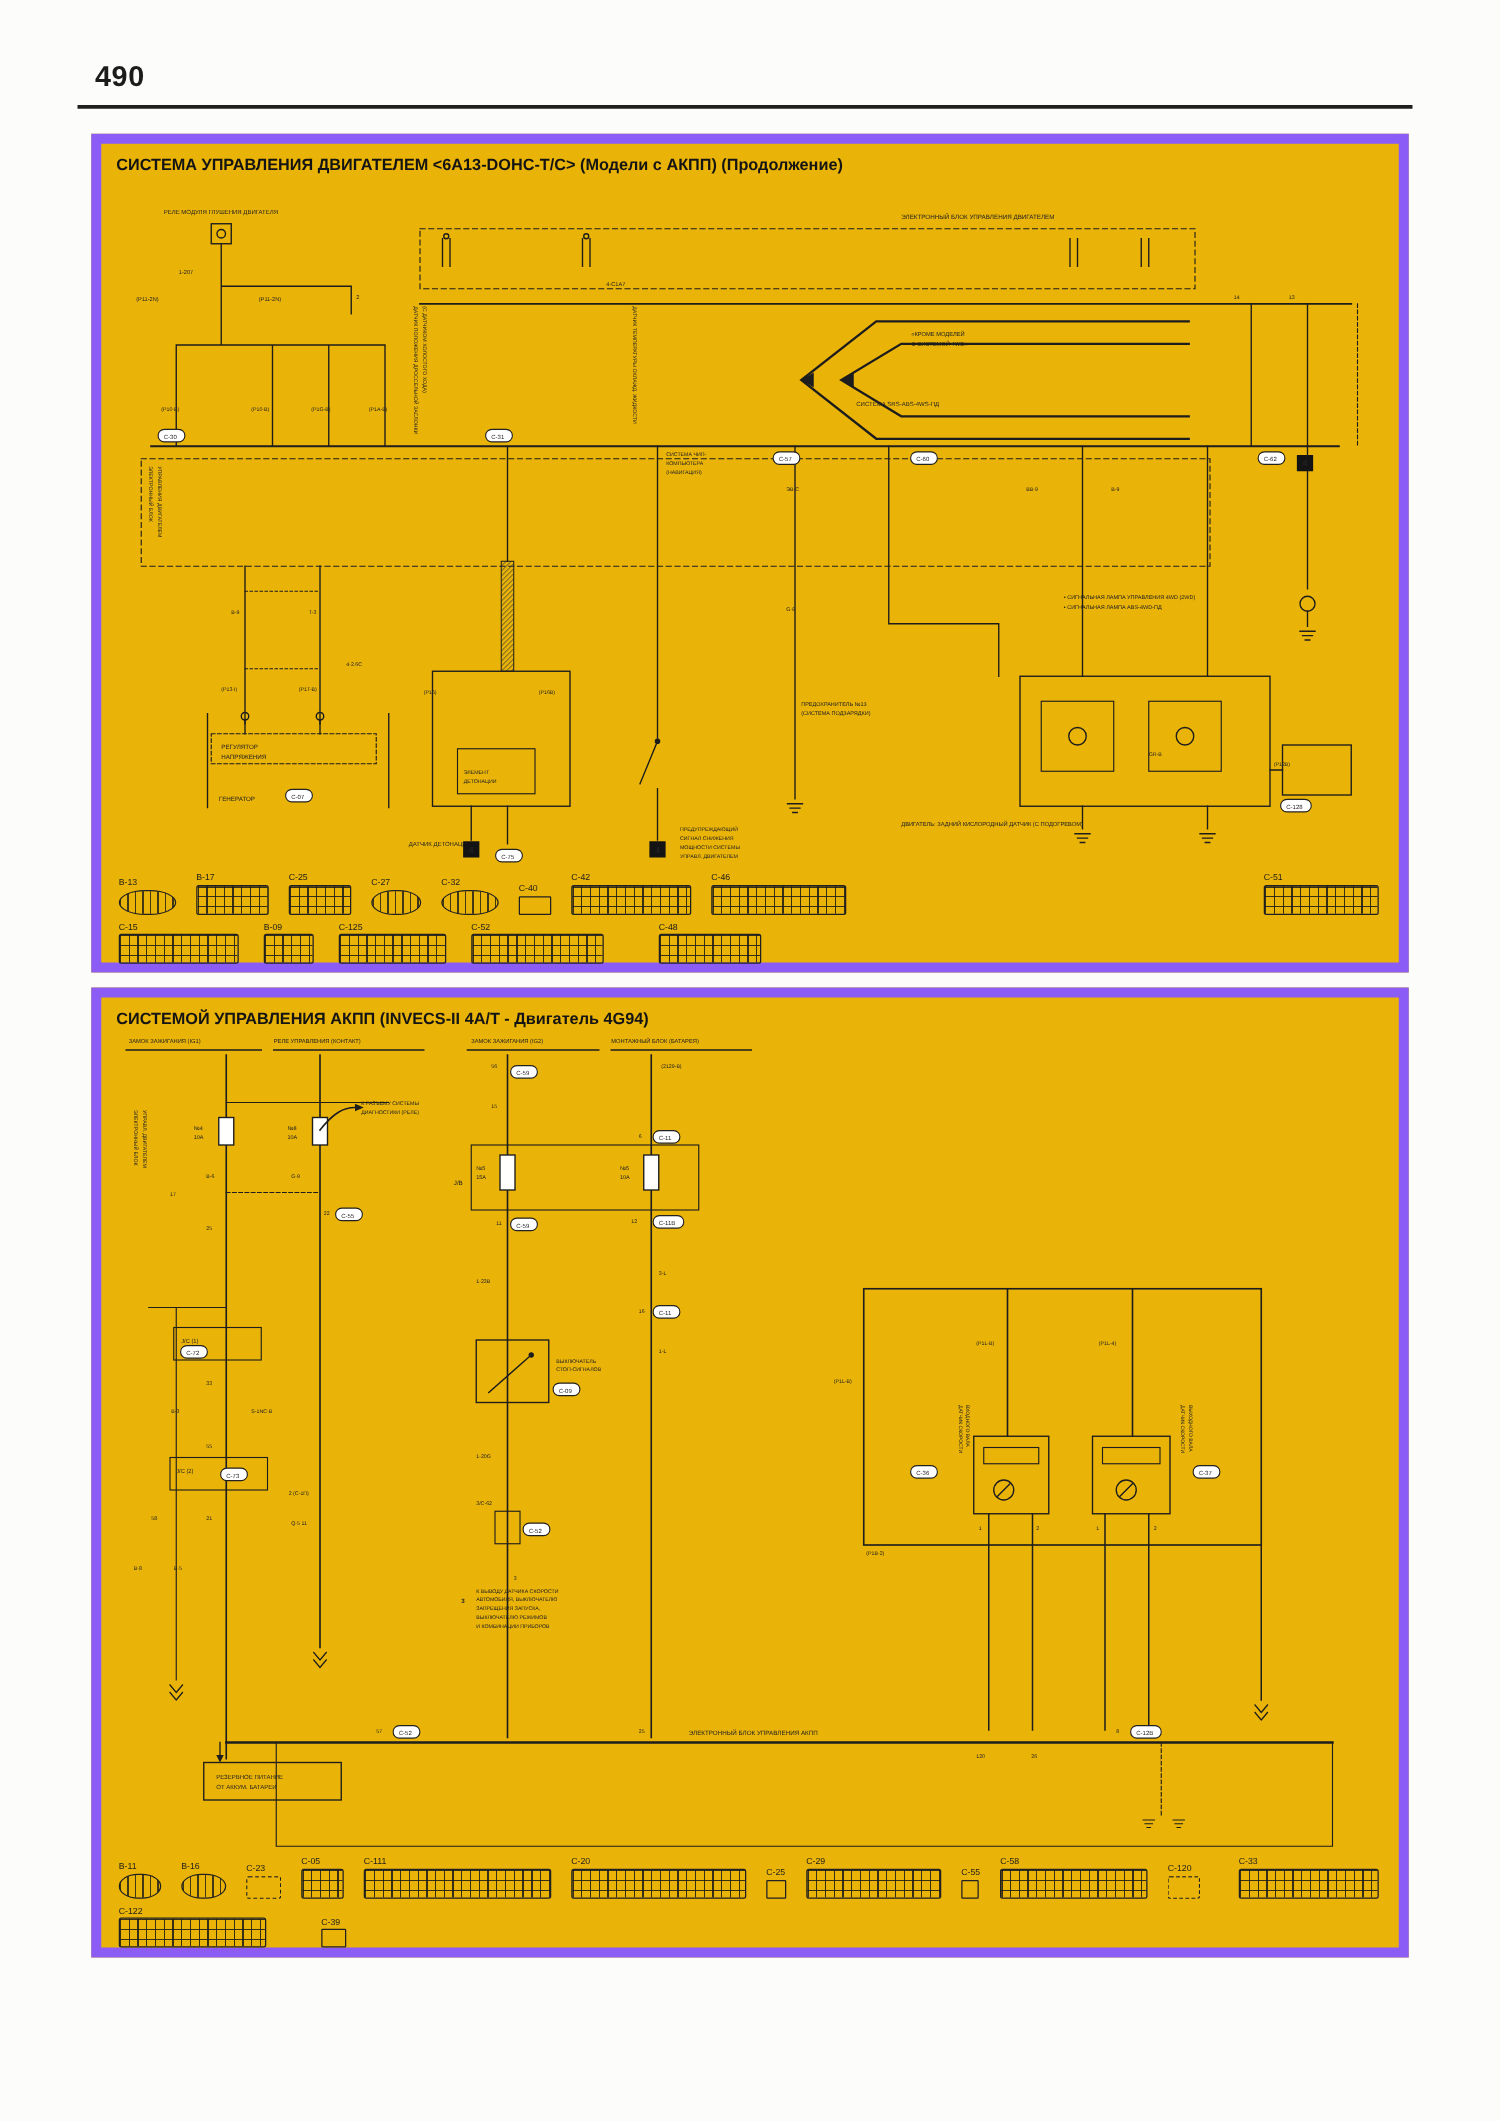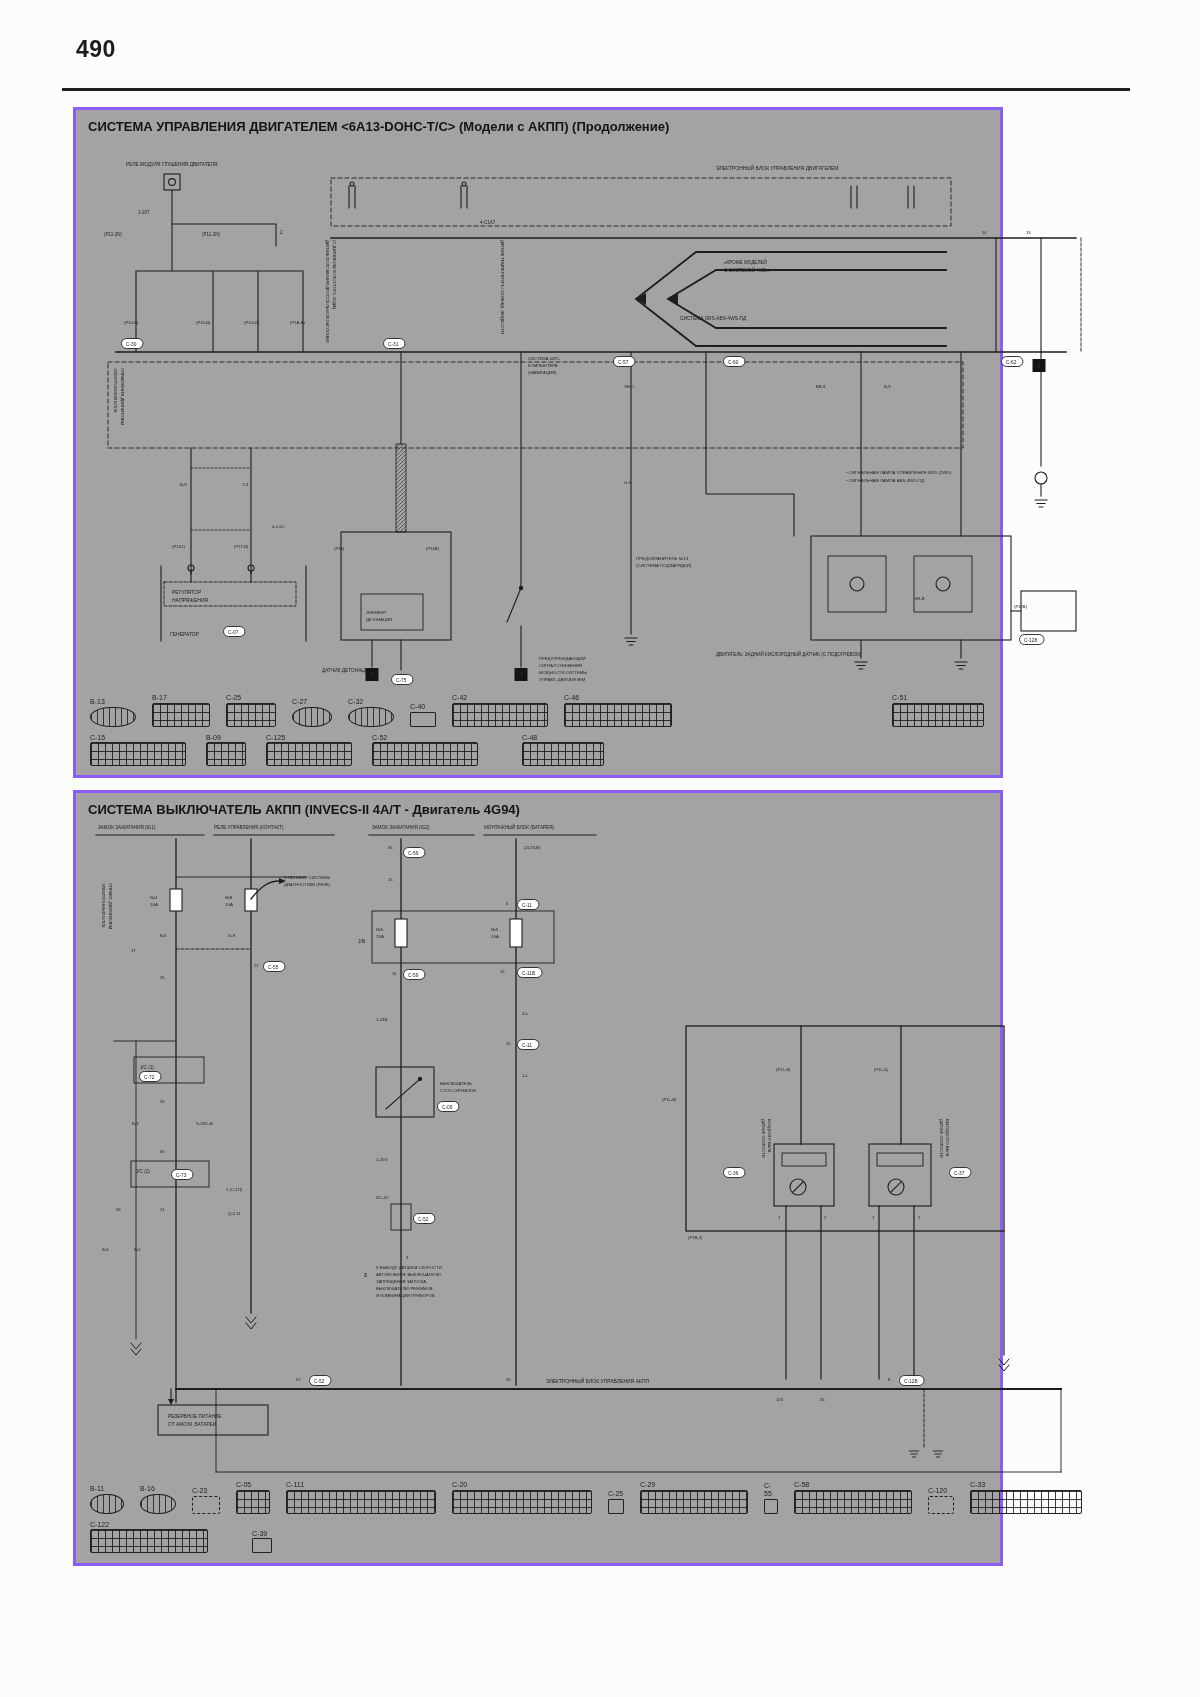--- a/index.html
+++ b/index.html
@@ -1,22 +1,22 @@
 <!DOCTYPE html>
 <html><head>
 <meta charset="utf-8">
 <style>
   html,body{margin:0;padding:0;background:#e7e6e2;font-family:"Liberation Sans",sans-serif;}
   .page{position:relative;width:1200px;height:1697px;margin:0 auto;background:#fcfcfa;box-shadow:0 0 8px rgba(0,0,0,.25);overflow:hidden;color:#1c1c1c;}
   
-  .hdr{position:absolute;left:62px;top:28px;width:1068px;border-bottom:3.5px solid #1f1f1f;padding-bottom:26px;height:34px;}
+  .hdr{position:absolute;left:62px;top:40px;width:1068px;border-bottom:3.5px solid #1f1f1f;padding-bottom:10px;height:34px;}
   .pagenum{position:absolute;left:14px;top:8px;font-size:23px;font-weight:700;letter-spacing:.5px;}
   .htitle{position:absolute;left:0;right:0;top:4px;text-align:center;font-size:25px;font-weight:700;}
   
-  .panel{position:absolute;left:73px;width:930px;border:3px solid #8b5cf6;background:#a3a3a3;box-sizing:border-box;}
+  .panel{position:absolute;left:73px;width:1054px;border:8px solid #8b5cf6;background:#eab308;box-sizing:border-box;}
   .p1{top:107px;height:671px;}
   .p2{top:790px;height:776px;}
   .ptitle{font-size:13px;font-weight:700;padding:9px 12px 2px 12px;white-space:nowrap;color:#141414;}
   .dwrap{filter:blur(0.28px) contrast(1.02);}
   svg.dsvg{display:block;margin:0 auto;}
   svg text{font-family:"Liberation Sans",sans-serif;fill:#242424;}
   
   .cstrip{padding:2px 10px 0 14px;filter:blur(0.3px);}
   .crow{display:flex;align-items:flex-end;gap:16px;margin-bottom:7px;}
   .crow2{gap:20px;}
@@ -248,21 +248,21 @@
           </div>
           <div class="cgroup">
             <span class="cid">C-48</span>
             <div class="glyph g-grid" style="width: 82px;"></div>
           </div>
         </div>
     </div>
   </section>
 
   <section class="panel p2">
-    <div class="ptitle">СИСТЕМА ВЫКЛЮЧАТЕЛЬ АКПП (INVECS-II 4А/Т - Двигатель 4G94)</div>
+    <div class="ptitle">СИСТЕМОЙ УПРАВЛЕНИЯ АКПП (INVECS-II 4А/Т - Двигатель 4G94)</div>
     <div class="dwrap">
       <svg class="dsvg" width="1044" height="660" viewBox="0 0 1044 660">
         <g stroke="#1f1f1f" fill="none" stroke-width="1.1" stroke-linecap="square">
 
           <path d="M20,16 H128 M138,16 H258 M293,16 H398 M408,16 H520" stroke-width="1.2"></path>
 
           <path d="M100,20 V583 M175,20 V494 M325,20 V566 M440,20 V566" stroke-width="1.3"></path>
           <path d="M100,58 H230" stroke-width="0.9"></path>
           <path d="M100,130 H175" stroke-dasharray="3 2" stroke-width="0.9"></path>
 

